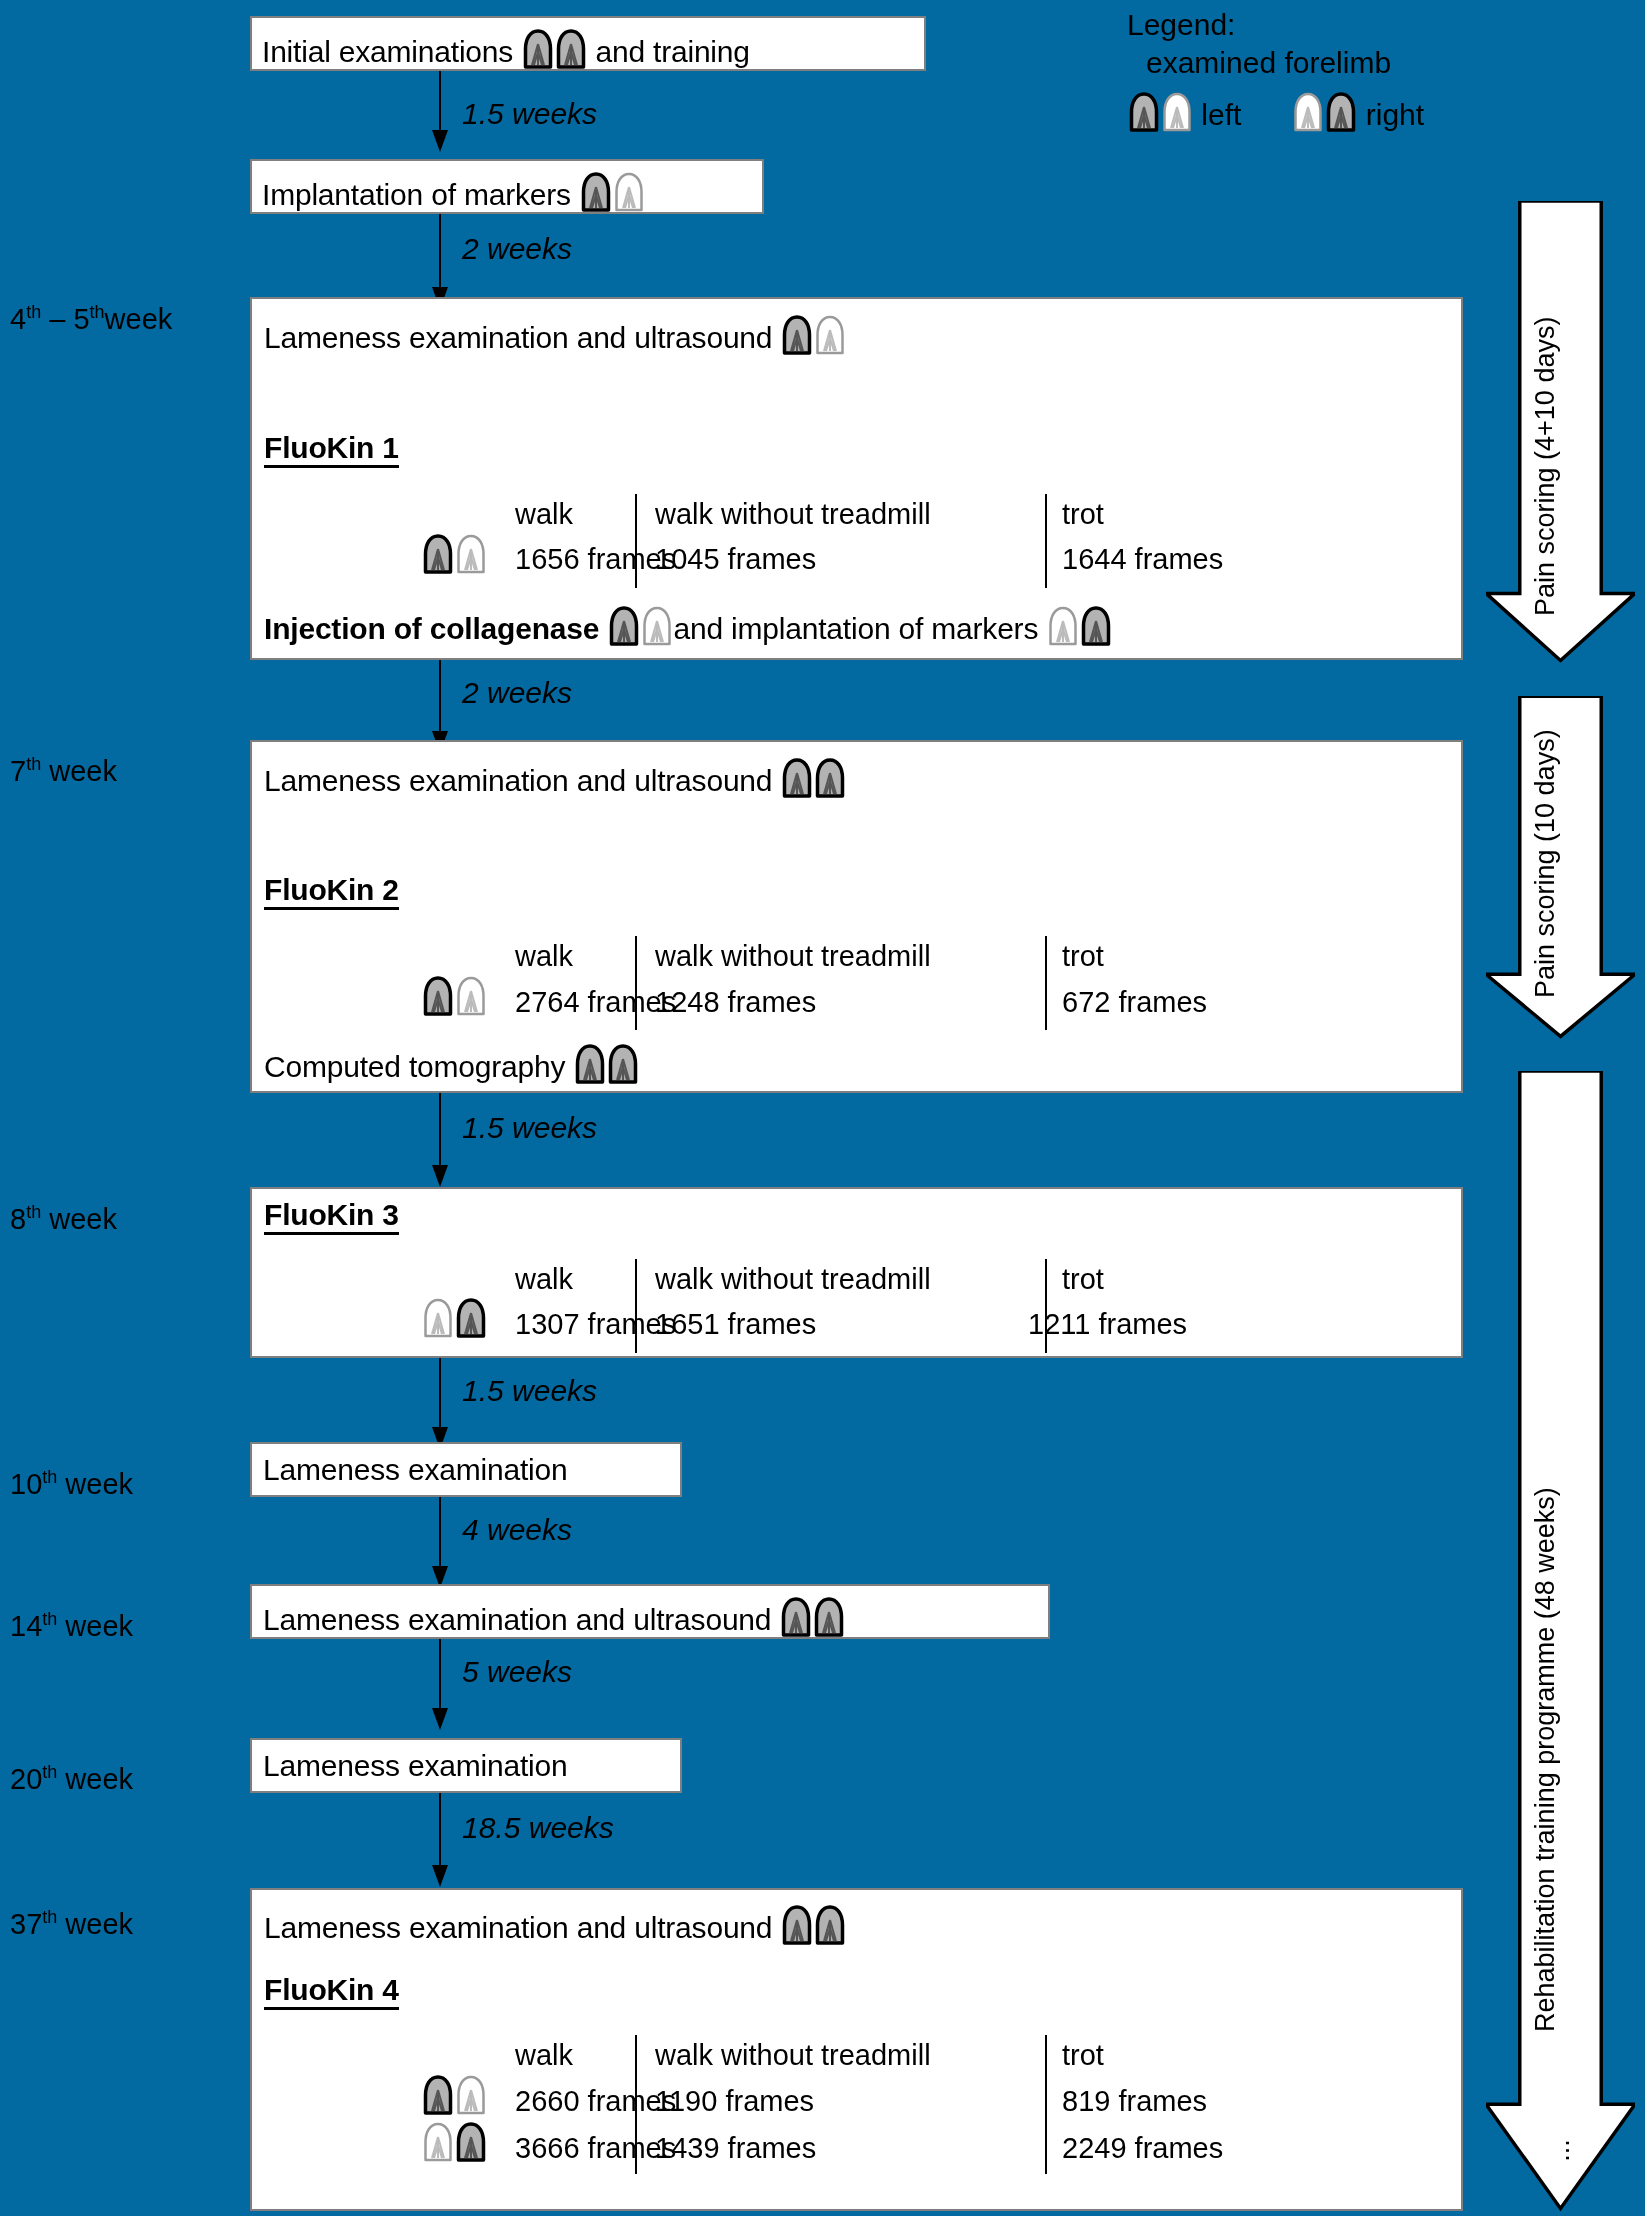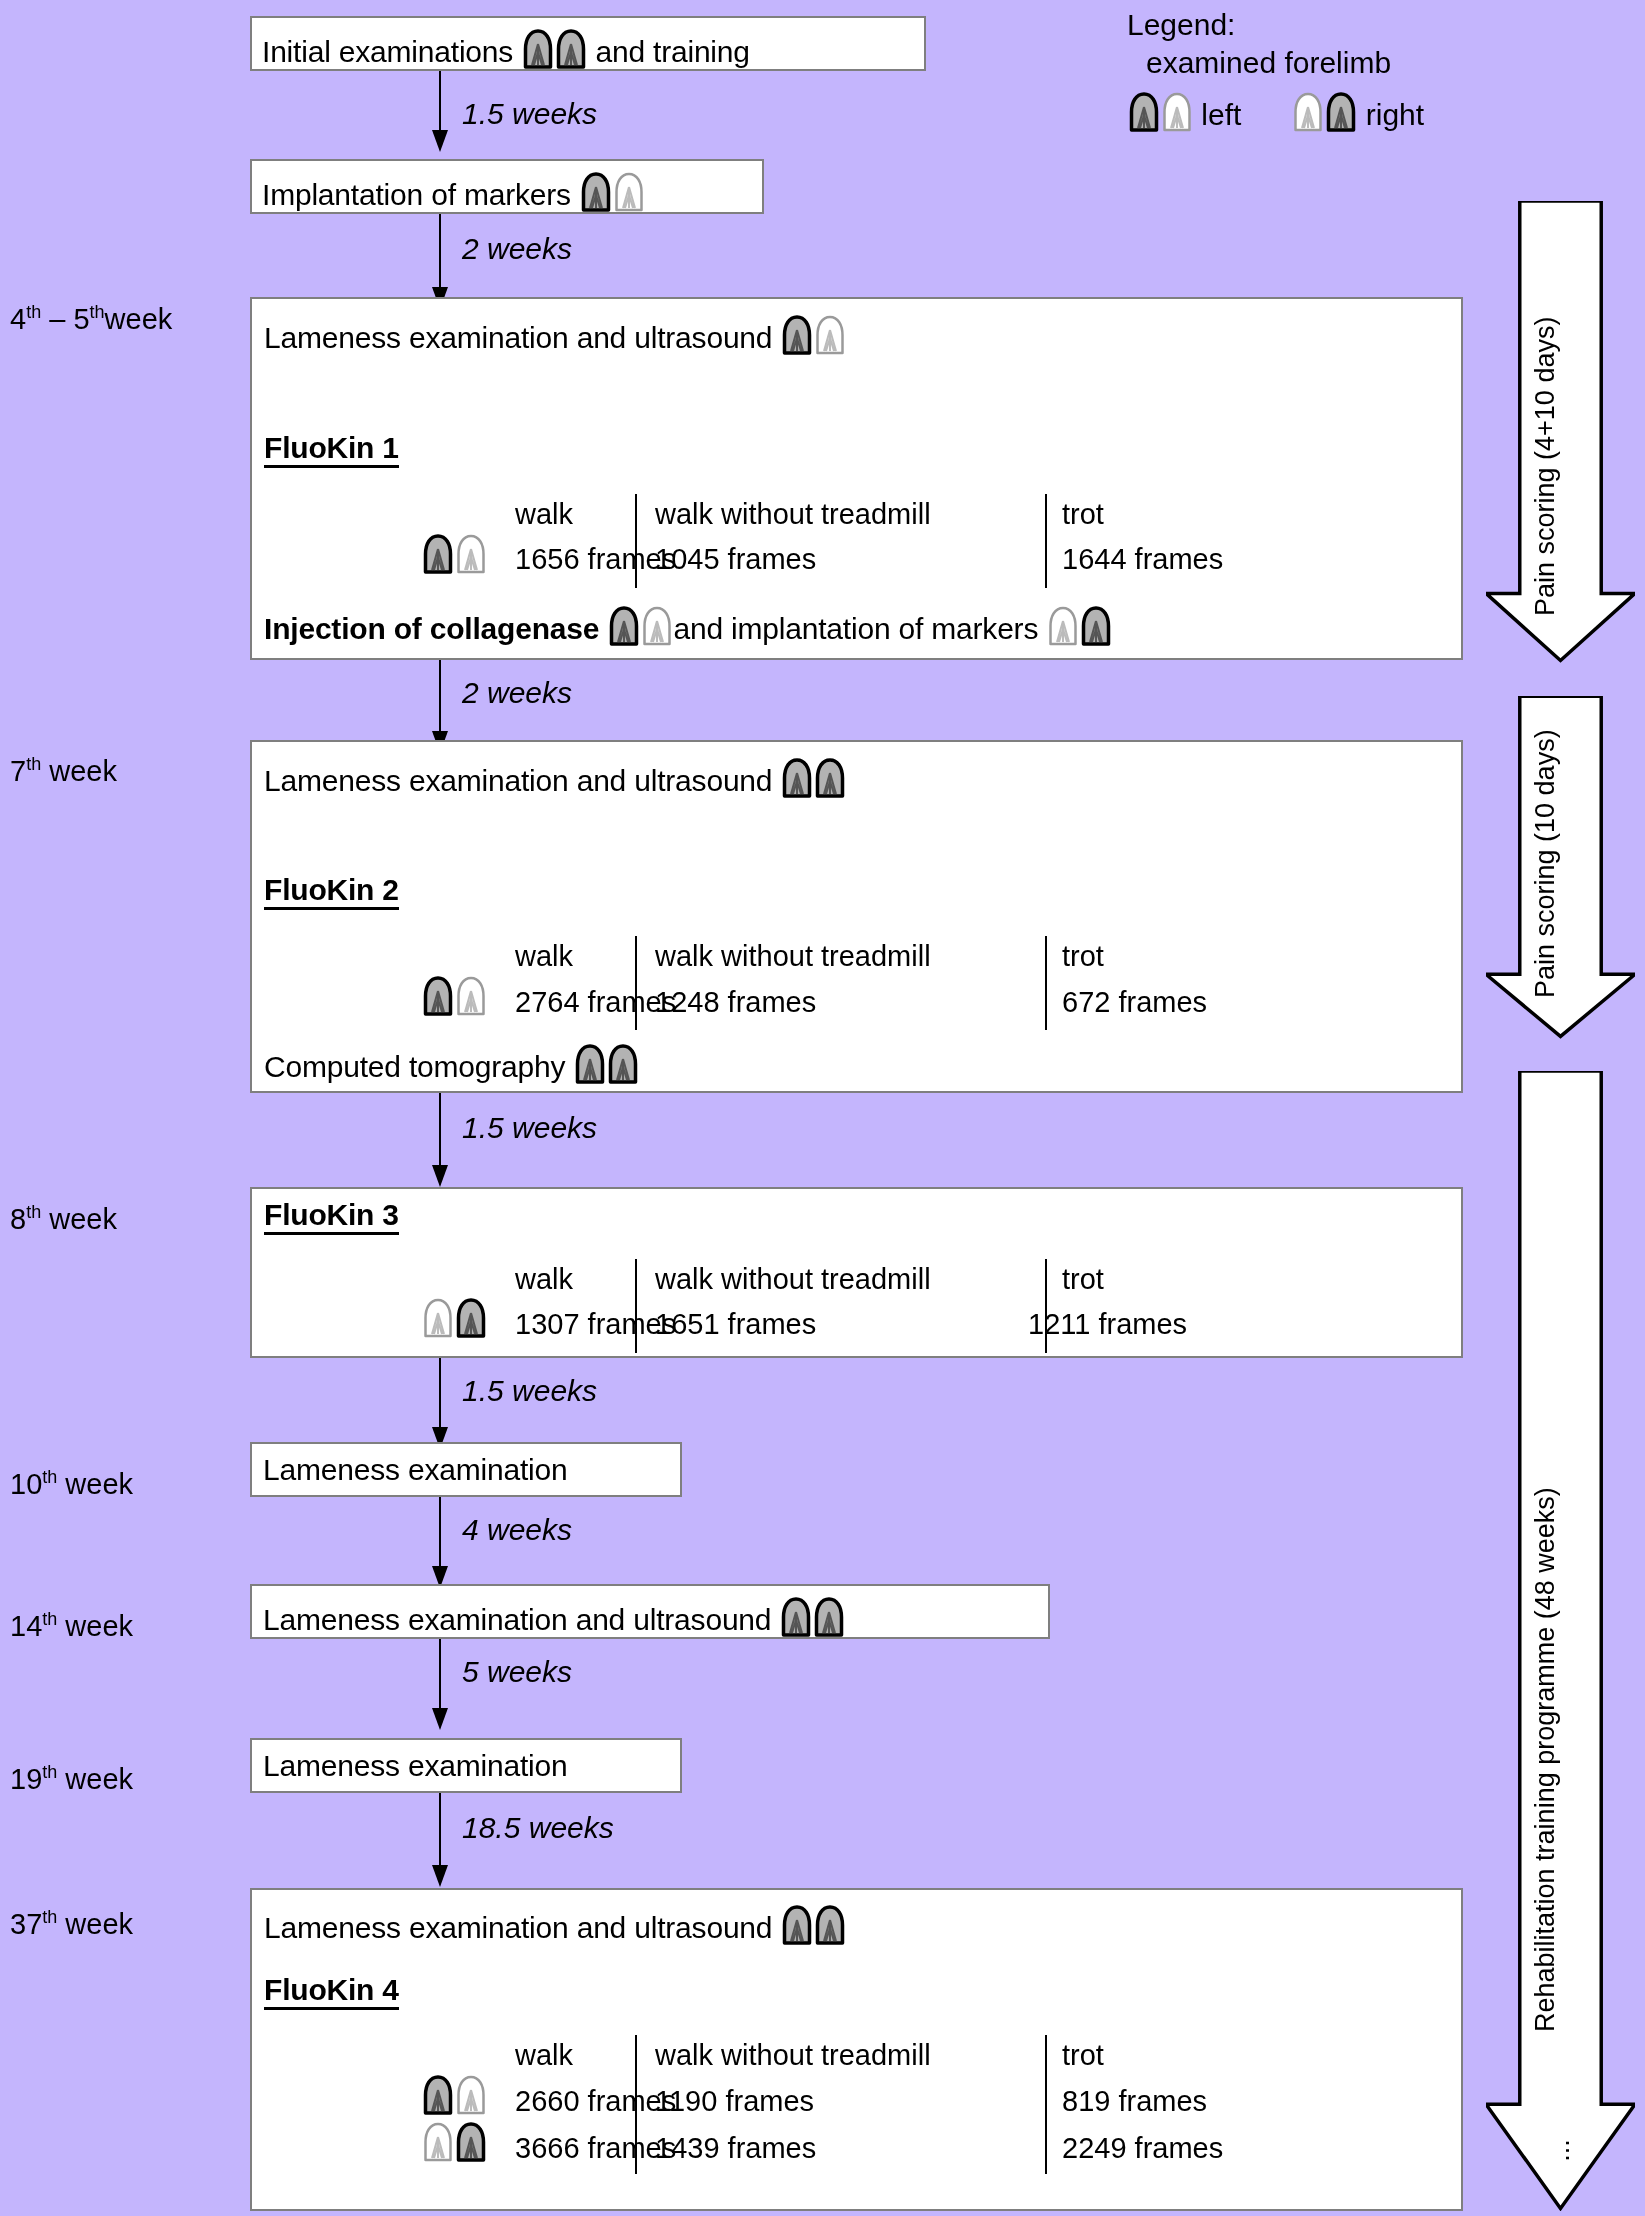--- a/index.html
+++ b/index.html
@@ -4,21 +4,21 @@
 <style>
   html,body{margin:0;padding:0;background:#fff;}
   body{
     font-family:"Liberation Sans", sans-serif;
     color:#000;
   }
   #page{
     position:relative;
     width:1646px;
     height:2216px;
-    background:#c4b5fd;
+    background:#0369a1;
     overflow:hidden;
   }
 
   
   .hoof{
     display:inline-block;
     position:relative;
     width:30px;height:42px;
     vertical-align:-9px;
     margin:0 1.5px;
@@ -347,21 +347,21 @@
             <path d="M30 30 L42 72 M30 30 L18 72 M30 36 L30 72 M30 46 L38 72 M30 46 L22 72" fill="none" stroke="#555555" stroke-width="4"></path>
           </svg></span>
     </div>
   </div>
 
   <div class="conn" style="left:439px;top:1639px;height:80px;"></div>
   <div class="connhead" style="left:432px;top:1708px;"></div>
   <div class="durlabel" style="left:462px;top:1657px;">5 weeks</div>
 
   <div class="week" style="left:10px;top:1763px;">
-    <span>19</span><sup>th</sup>
+    <span>20</span><sup>th</sup>
     <span>week</span>
   </div>
   <div class="box" style="left:250px;top:1738px;width:432px;height:55px;">
     <div class="boxtext" style="left:11px;top:11px;">Lameness examination</div>
   </div>
 
   <div class="conn" style="left:439px;top:1793px;height:83px;"></div>
   <div class="connhead" style="left:432px;top:1865px;"></div>
   <div class="durlabel" style="left:462px;top:1813px;">18.5 weeks</div>
 

